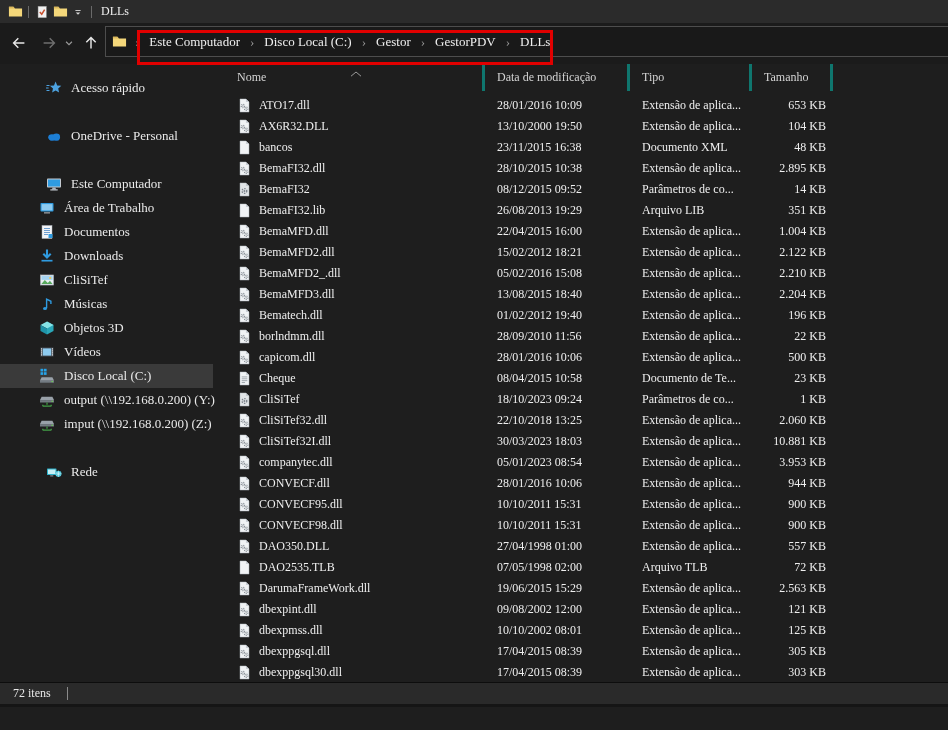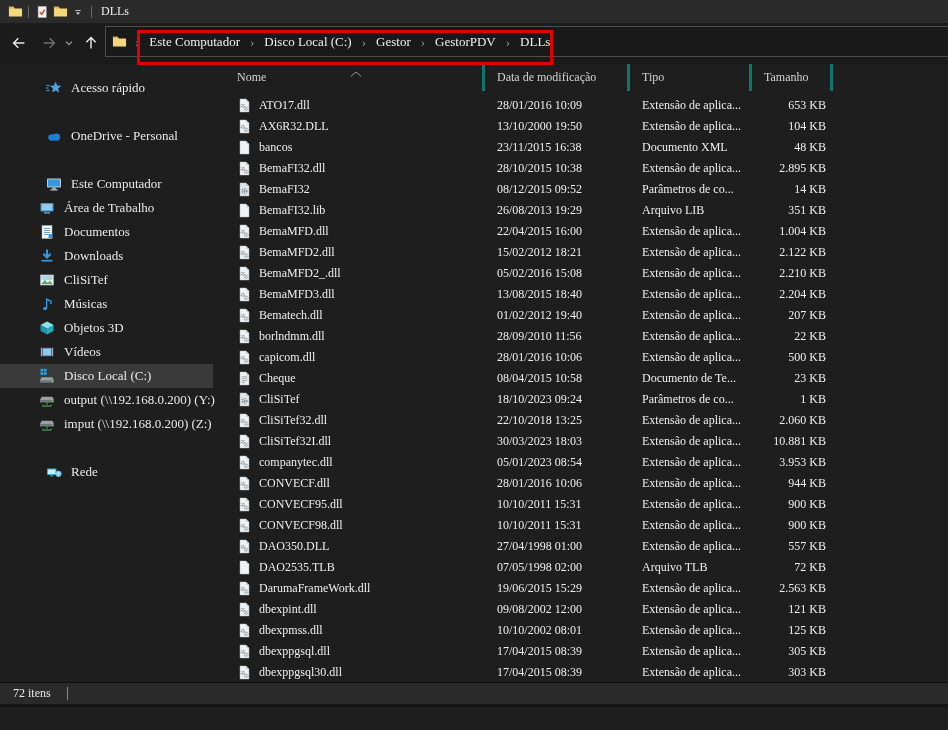--- a/index.html
+++ b/index.html
@@ -510,21 +510,21 @@
                   <circle cx="6.3" cy="8.5" r="1.8" fill="none" stroke="#858c93" stroke-width="1.2" stroke-dasharray="1 1"></circle>
                   <circle cx="6.3" cy="8.5" r=".7" fill="#858c93"></circle>
                   <circle cx="9.8" cy="11.5" r="1.8" fill="none" stroke="#858c93" stroke-width="1.2" stroke-dasharray="1 1"></circle>
                   <circle cx="9.8" cy="11.5" r=".7" fill="#858c93"></circle>
                 </svg>
               </span>
               <span>Bematech.dll</span>
             </span>
             <span class="fcell c1">01/02/2012 19:40</span>
             <span class="fcell c2">Extensão de aplica...</span>
-            <span class="fcell c3">207 KB</span>
+            <span class="fcell c3">196 KB</span>
           </div>
           <div class="frow">
             <span class="fcell c0">
               <span class="icon">
                 <svg width="15" height="15" viewBox="0 0 16 16">
                   <path d="M3.2 1h6.3l3.3 3.3V15H3.2z" fill="#f0f3f5" stroke="#a9b0b7" stroke-width=".5"></path>
                   <path d="M9.5 1l3.3 3.3H9.5z" fill="#c9cfd5"></path>
                   <circle cx="6.3" cy="8.5" r="1.8" fill="none" stroke="#858c93" stroke-width="1.2" stroke-dasharray="1 1"></circle>
                   <circle cx="6.3" cy="8.5" r=".7" fill="#858c93"></circle>
                   <circle cx="9.8" cy="11.5" r="1.8" fill="none" stroke="#858c93" stroke-width="1.2" stroke-dasharray="1 1"></circle>

